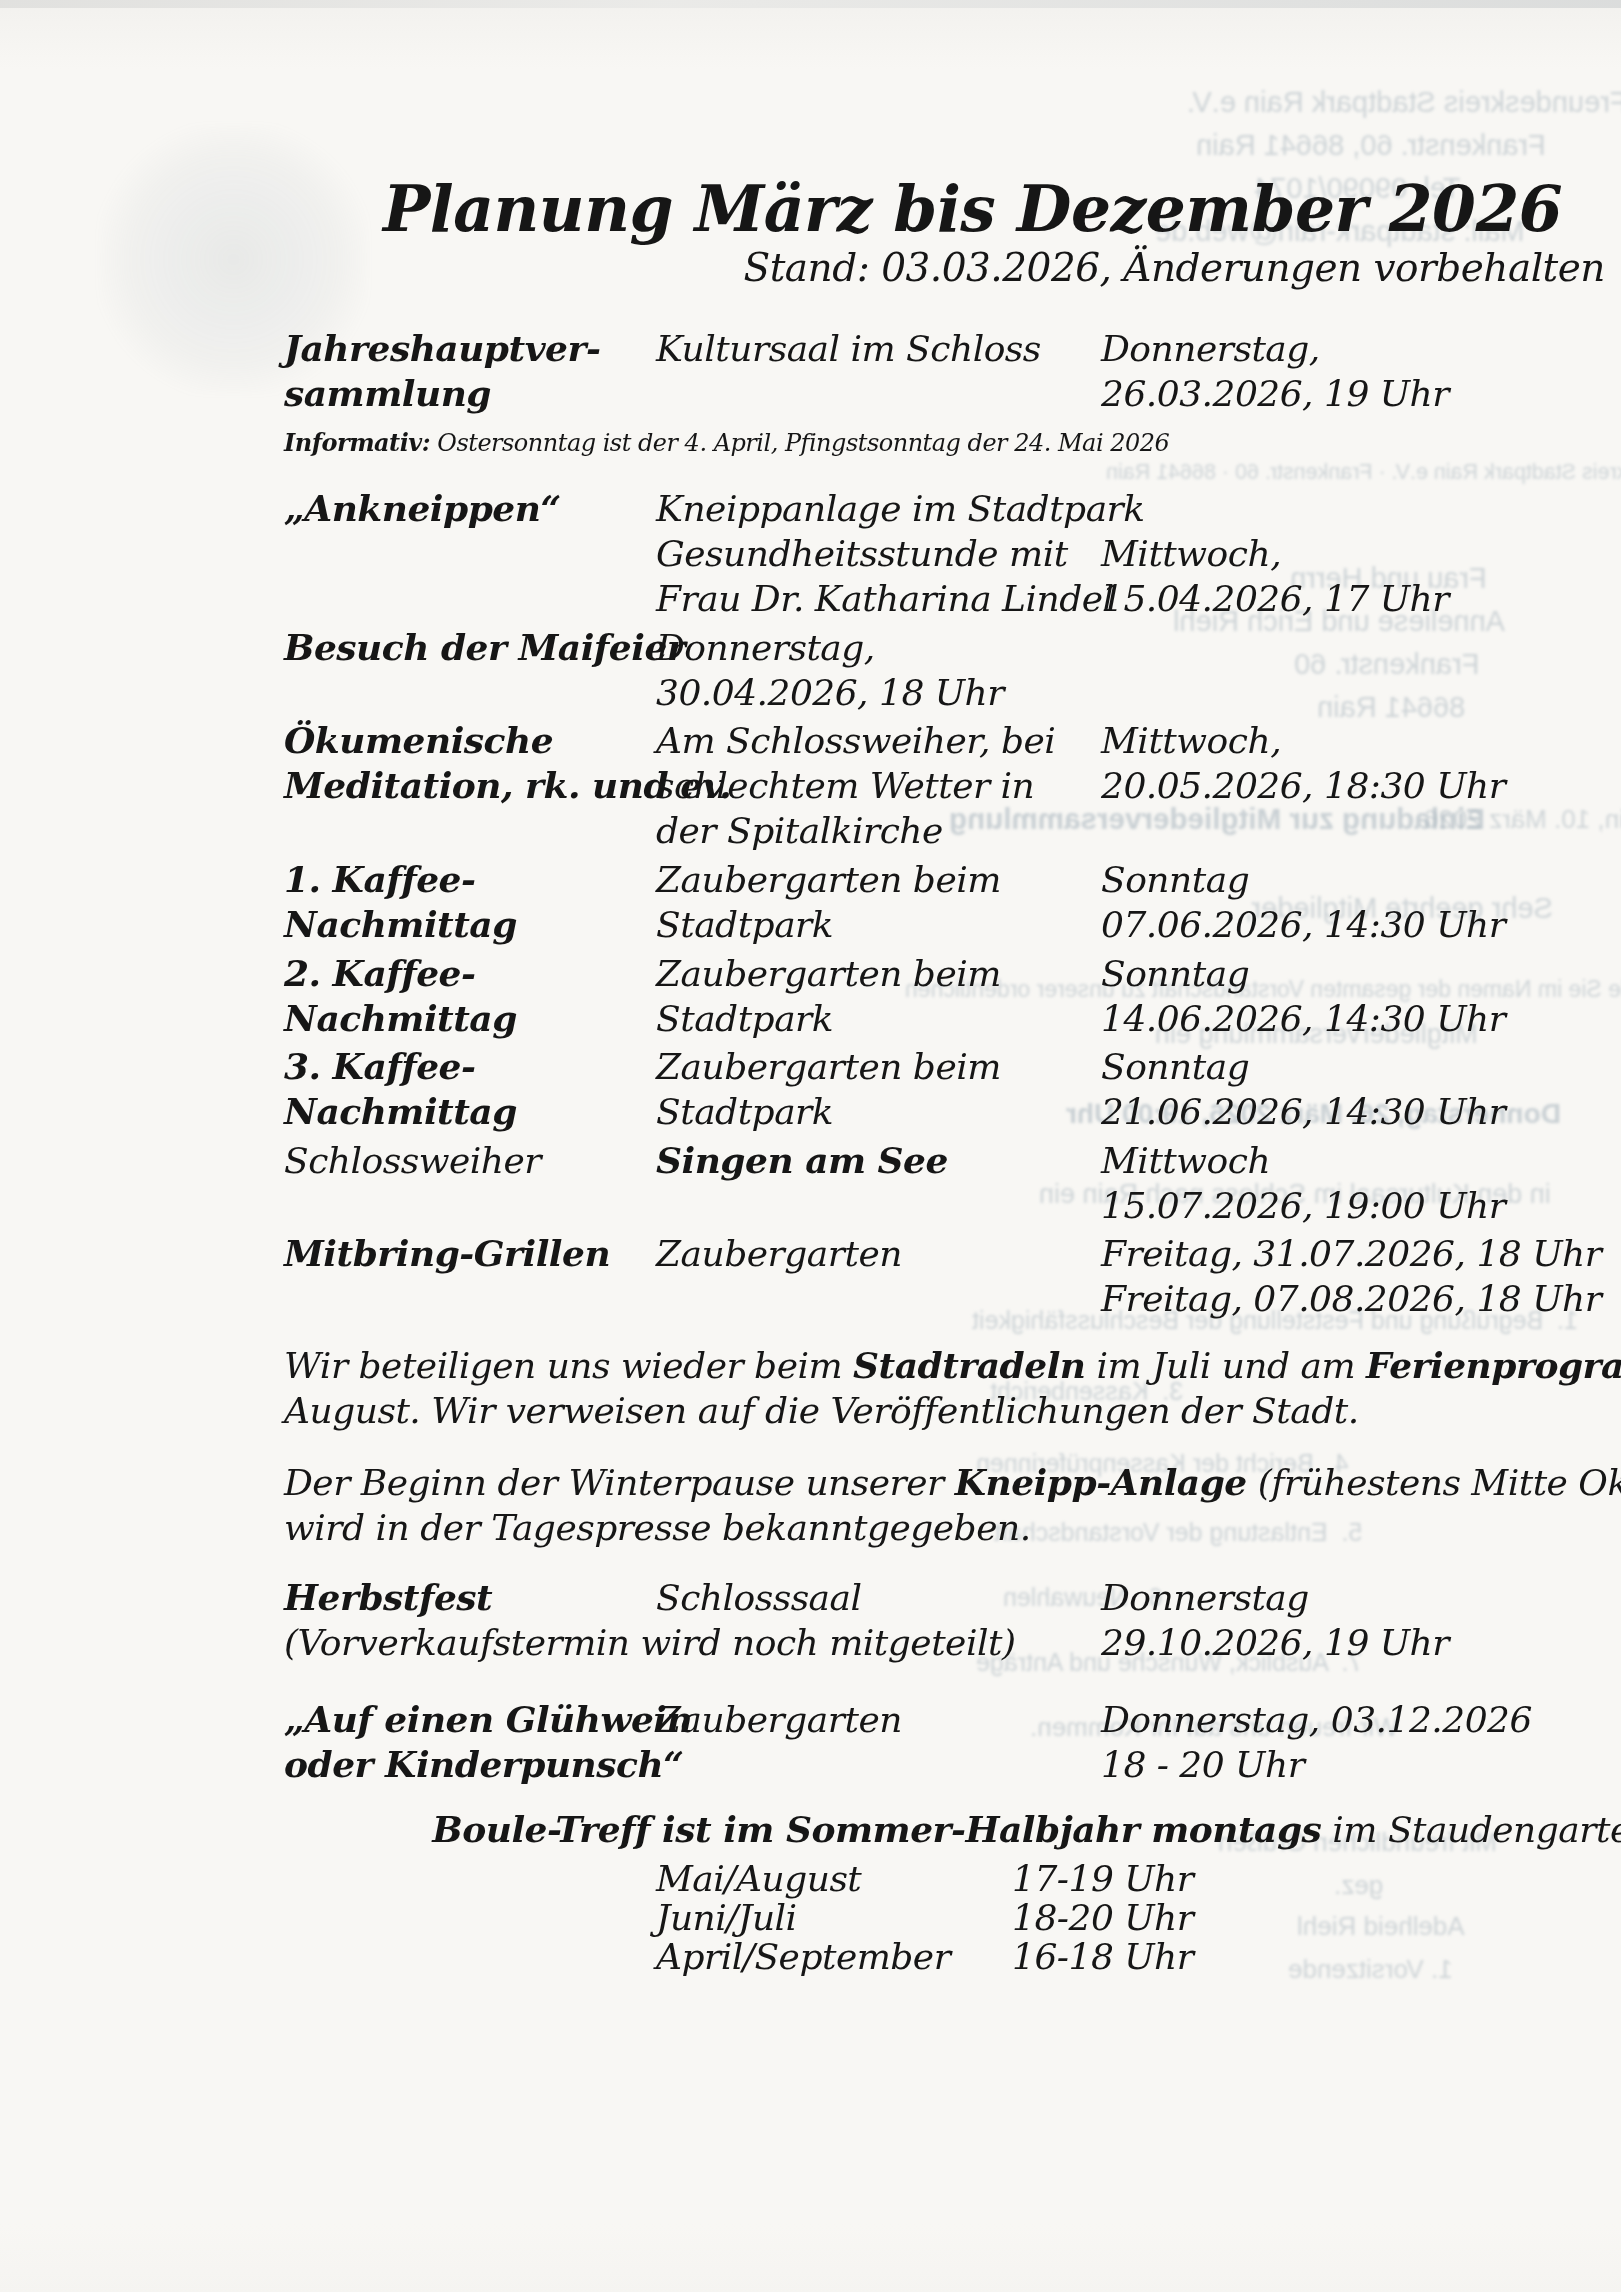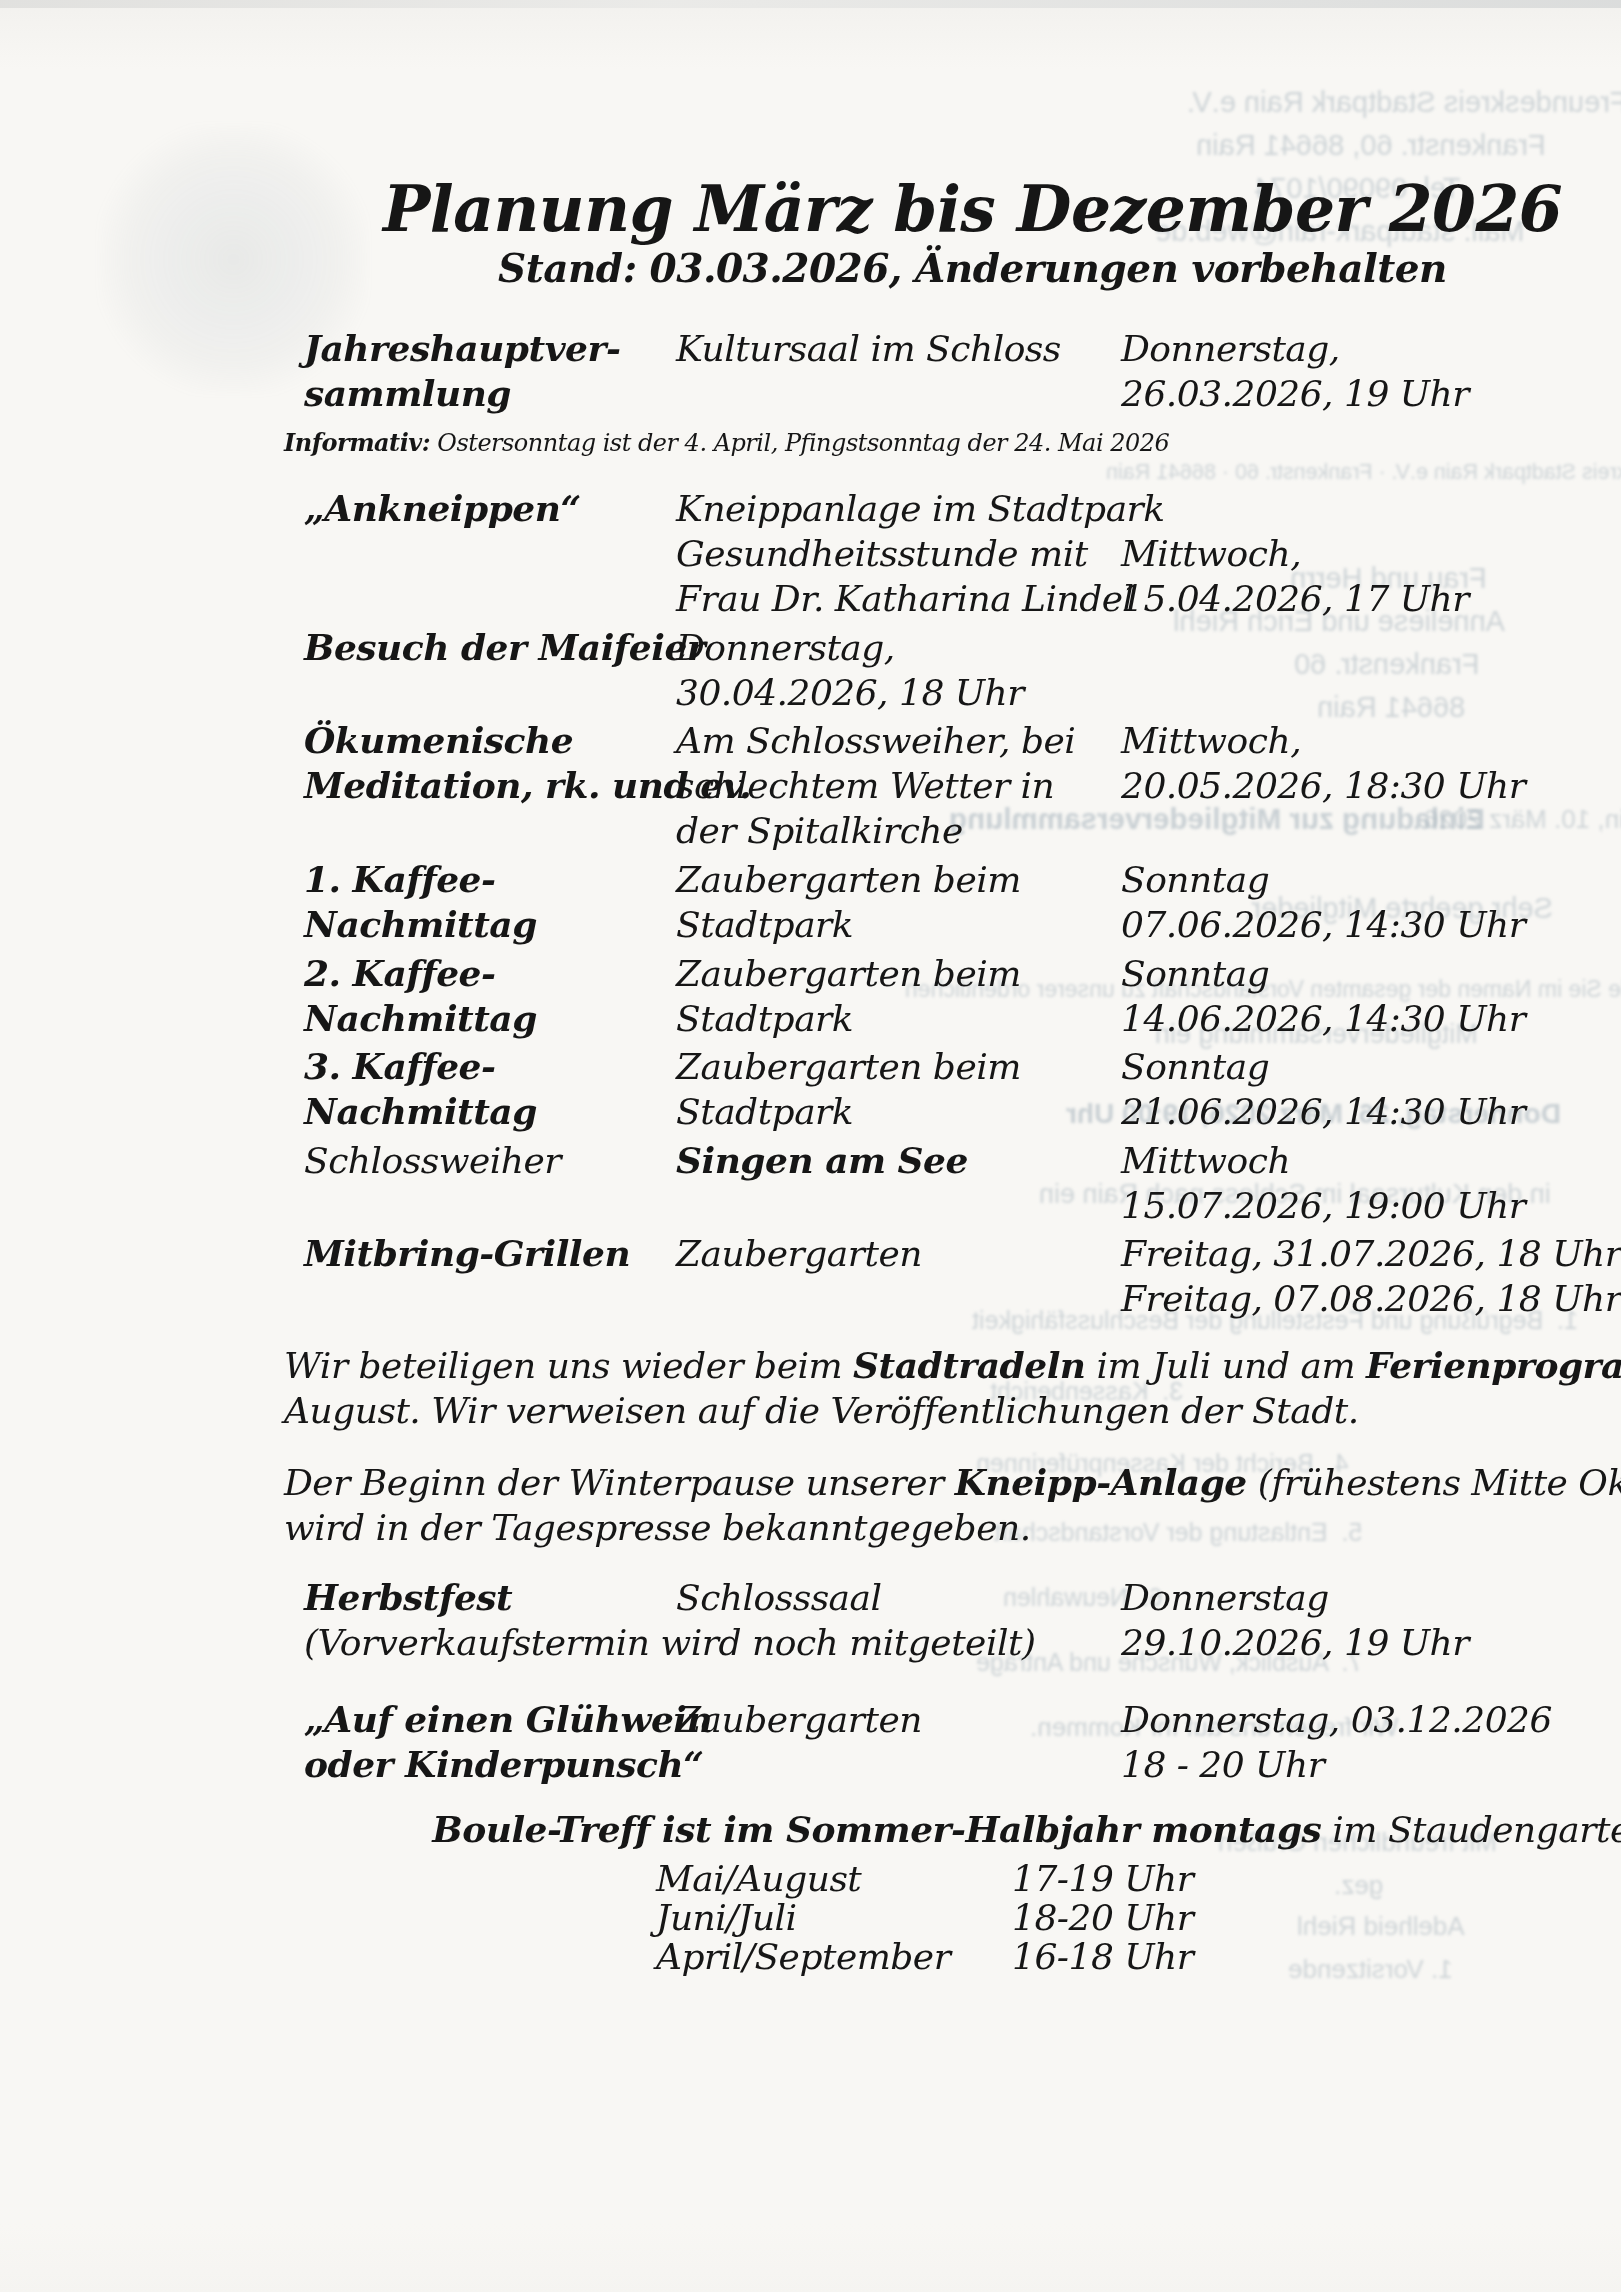--- a/index.html
+++ b/index.html
@@ -27,23 +27,23 @@
     font-family:"Liberation Sans","DejaVu Sans",sans-serif;
     color:#a4b1ba;opacity:.5;filter:blur(1.8px);
     transform:scaleX(-1);
     white-space:pre;letter-spacing:0;
   }
   .ghost.gb{font-weight:700;color:#9aa9b4;}
   
   #content{position:relative;z-index:2;padding:175px 0 0 240px;}
   .title-block{width:1265px;text-align:center;padding-left:56px;margin-bottom:34px;}
   .title{font-size:63px;font-weight:700;line-height:69px;white-space:pre;}
-  .subtitle{font-size:39px;font-weight:700;line-height:48px;white-space:pre;}
+  .subtitle{font-size:39px;font-weight:400;line-height:48px;white-space:pre;text-align:right;}
   .row{display:grid;grid-template-columns:372px 445px auto;margin-bottom:3.6px;}
-  .cell{white-space:pre;font-size:36px;line-height:45px;margin-left:20px;}
+  .cell{white-space:pre;font-size:36px;line-height:45px;}
   .ev{font-weight:700;}
   .ev .note{font-weight:400;}
   .dstep{padding-top:45px;}
   .info-line{font-size:24px;line-height:45px;white-space:pre;margin:0 0 20.6px 0;}
   .b{font-weight:700;}
   .para{font-size:36px;line-height:45px;white-space:pre;}
   .mb24{margin-bottom:21.5px;} .mb30{margin-bottom:27px;} .mb28{margin-bottom:25px;}
   .mb36{margin-bottom:32px;} .mb22{margin-bottom:19.7px;}
   .boule-header{font-size:36px;line-height:45px;white-space:pre;margin-bottom:7.2px;text-align:right;}
   .boule-entry{display:grid;grid-template-columns:372px 356px auto;font-size:36px;line-height:39px;white-space:pre;}

